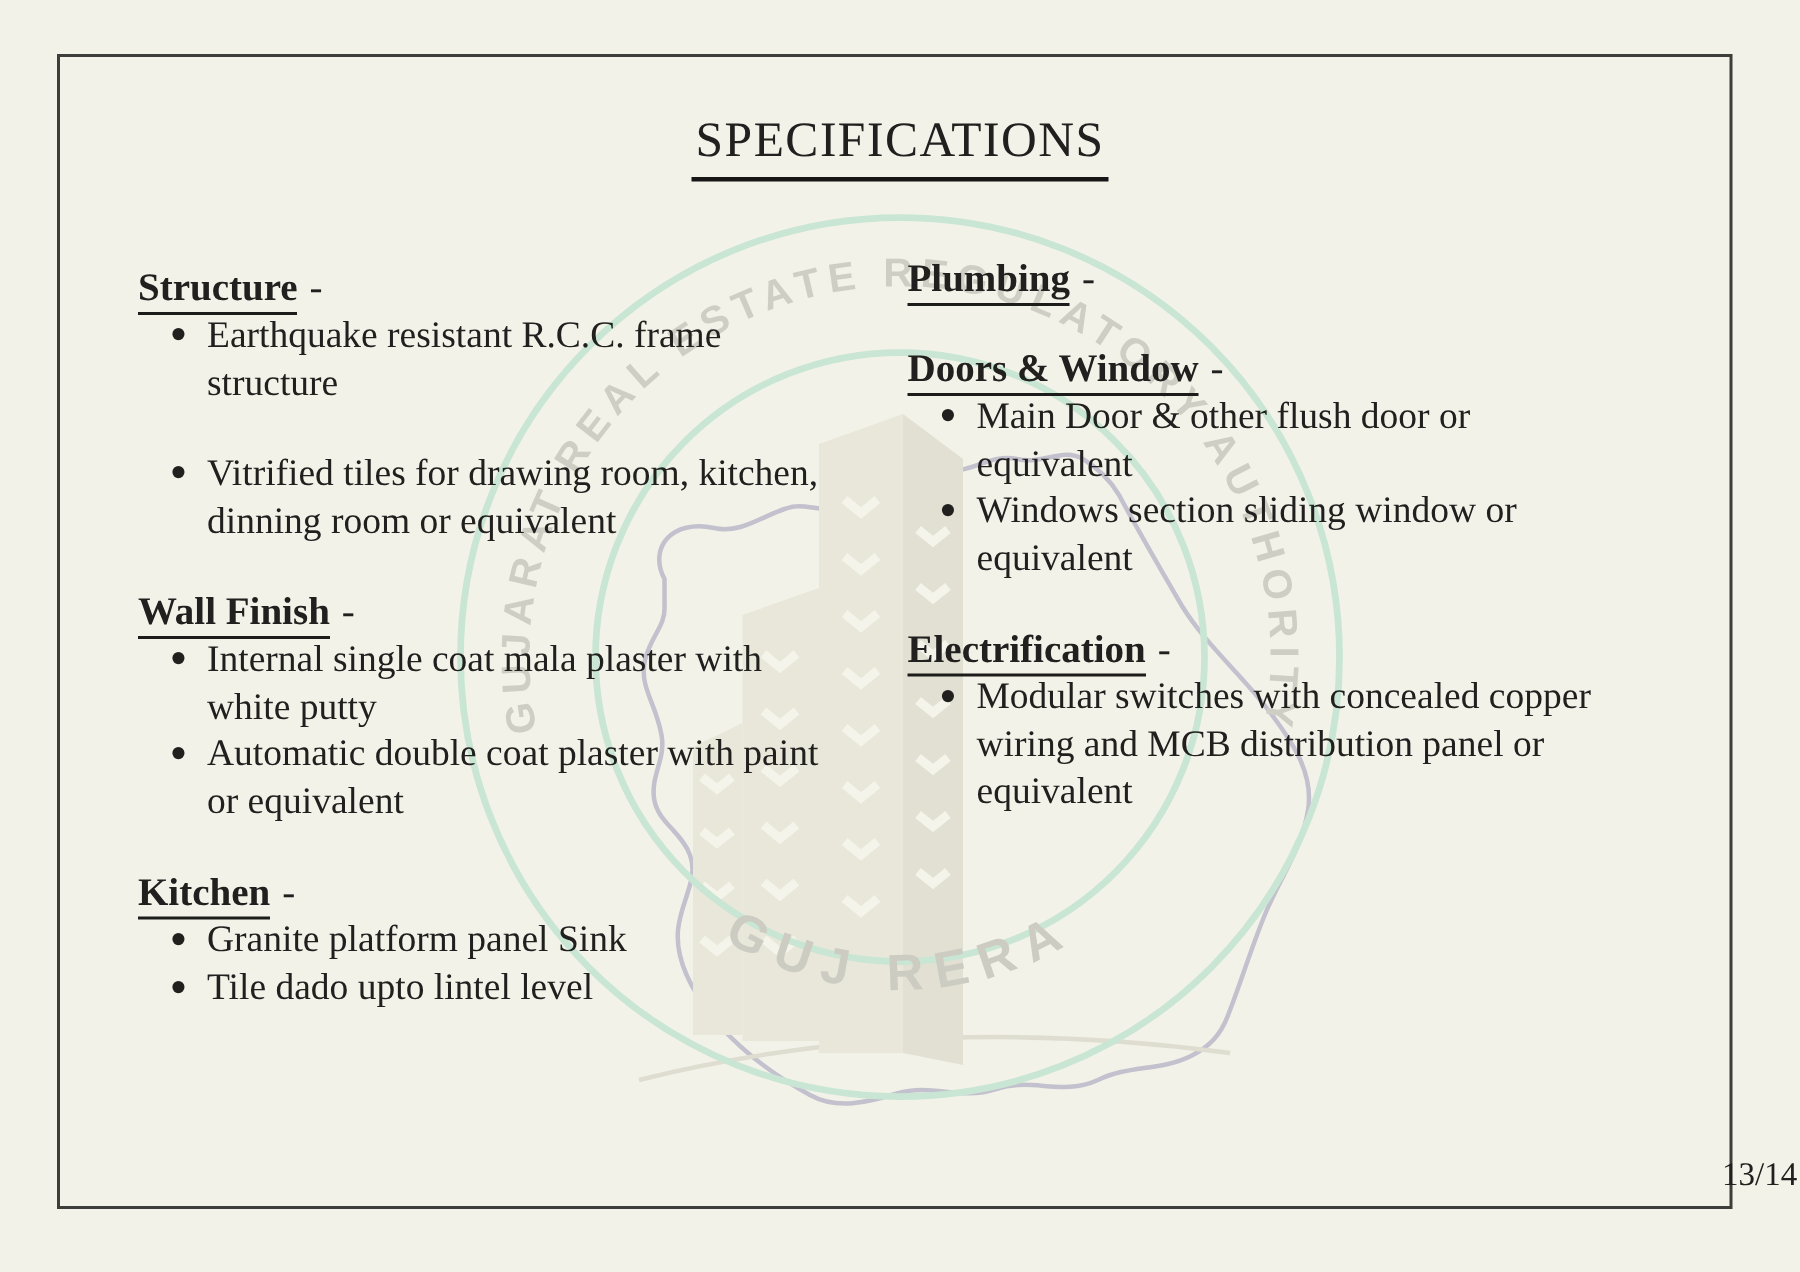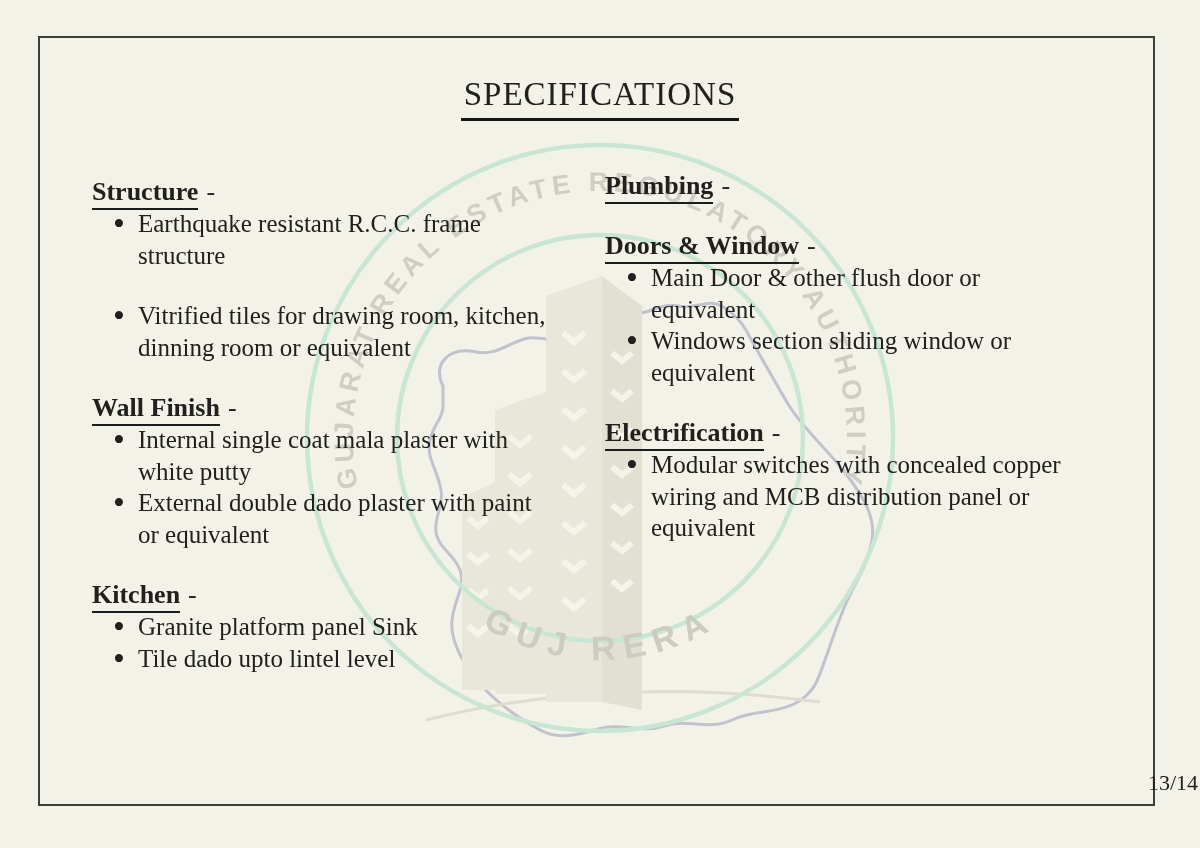--- a/index.html
+++ b/index.html
@@ -213,21 +213,21 @@
         <ul class="spec-list">
           <li>Vitrified tiles for drawing room, kitchen,
 dinning room or equivalent</li>
         </ul>
       </section>
       <section class="spec-section">
         <h2><span class="hd">Wall Finish</span><span class="dash">-</span></h2>
         <ul class="spec-list">
           <li>Internal single coat mala plaster with
 white putty</li>
-          <li>External double dado plaster with paint
+          <li>Automatic double coat plaster with paint
 or equivalent</li>
         </ul>
       </section>
       <section class="spec-section">
         <h2><span class="hd">Kitchen</span><span class="dash">-</span></h2>
         <ul class="spec-list">
           <li>Granite platform panel Sink</li>
           <li>Tile dado upto lintel level</li>
         </ul>
       </section>

